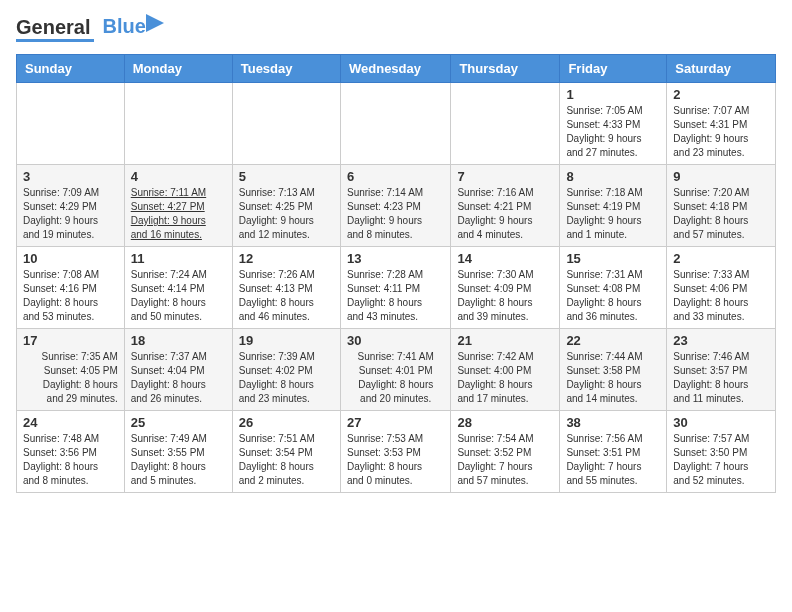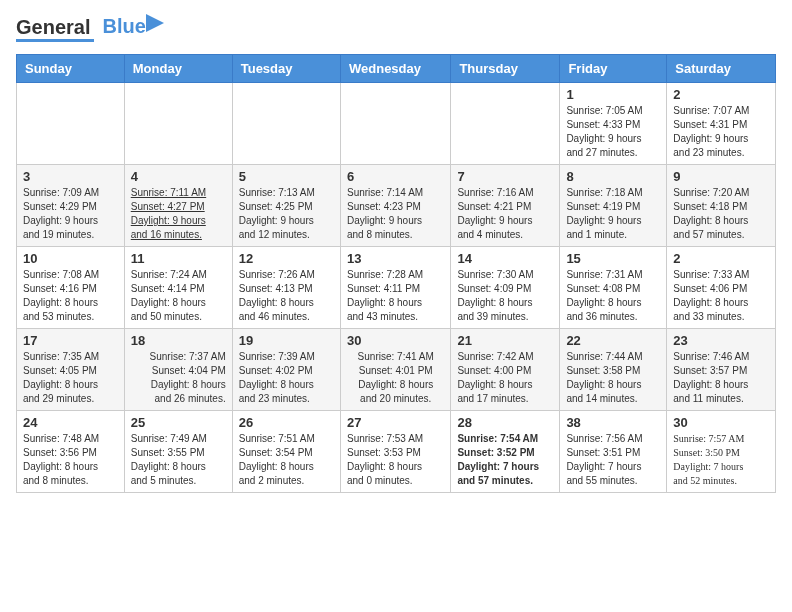--- a/index.html
+++ b/index.html
@@ -242,28 +242,28 @@
           <span class="day-number">2</span>
           <div class="day-info" style="white-space: pre-line;">Sunrise: 7:33 AM
 Sunset: 4:06 PM
 Daylight: 8 hours
 and 33 minutes.</div>
         </td>
       </tr>
       <tr class="row-4">
         <td>
           <span class="day-number">17</span>
-          <div class="day-info" style="white-space: pre-line;">Sunrise: 7:35 AM
+          <div class="day-info" style="white-space: pre-line; text-align: right;">Sunrise: 7:35 AM
 Sunset: 4:05 PM
 Daylight: 8 hours
 and 29 minutes.</div>
         </td>
         <td>
           <span class="day-number">18</span>
-          <div class="day-info" style="white-space: pre-line; text-align: right;">Sunrise: 7:37 AM
+          <div class="day-info" style="white-space: pre-line;">Sunrise: 7:37 AM
 Sunset: 4:04 PM
 Daylight: 8 hours
 and 26 minutes.</div>
         </td>
         <td>
           <span class="day-number">19</span>
           <div class="day-info" style="white-space: pre-line;">Sunrise: 7:39 AM
 Sunset: 4:02 PM
 Daylight: 8 hours
 and 23 minutes.</div>
@@ -321,34 +321,34 @@
         </td>
         <td>
           <span class="day-number">27</span>
           <div class="day-info" style="white-space: pre-line;">Sunrise: 7:53 AM
 Sunset: 3:53 PM
 Daylight: 8 hours
 and 0 minutes.</div>
         </td>
         <td>
           <span class="day-number">28</span>
-          <div class="day-info" style="white-space: pre-line; font-weight: bold;">Sunrise: 7:54 AM
+          <div class="day-info" style="white-space: pre-line;">Sunrise: 7:54 AM
 Sunset: 3:52 PM
 Daylight: 7 hours
 and 57 minutes.</div>
         </td>
         <td>
           <span class="day-number">38</span>
           <div class="day-info" style="white-space: pre-line;">Sunrise: 7:56 AM
 Sunset: 3:51 PM
 Daylight: 7 hours
 and 55 minutes.</div>
         </td>
         <td>
           <span class="day-number">30</span>
-          <div class="day-info" style="white-space: pre-line; font-family: Liberation Serif, serif;">Sunrise: 7:57 AM
+          <div class="day-info" style="white-space: pre-line;">Sunrise: 7:57 AM
 Sunset: 3:50 PM
 Daylight: 7 hours
 and 52 minutes.</div>
         </td>
       </tr>
     </tbody>
 </table>
 
 </body></html>

